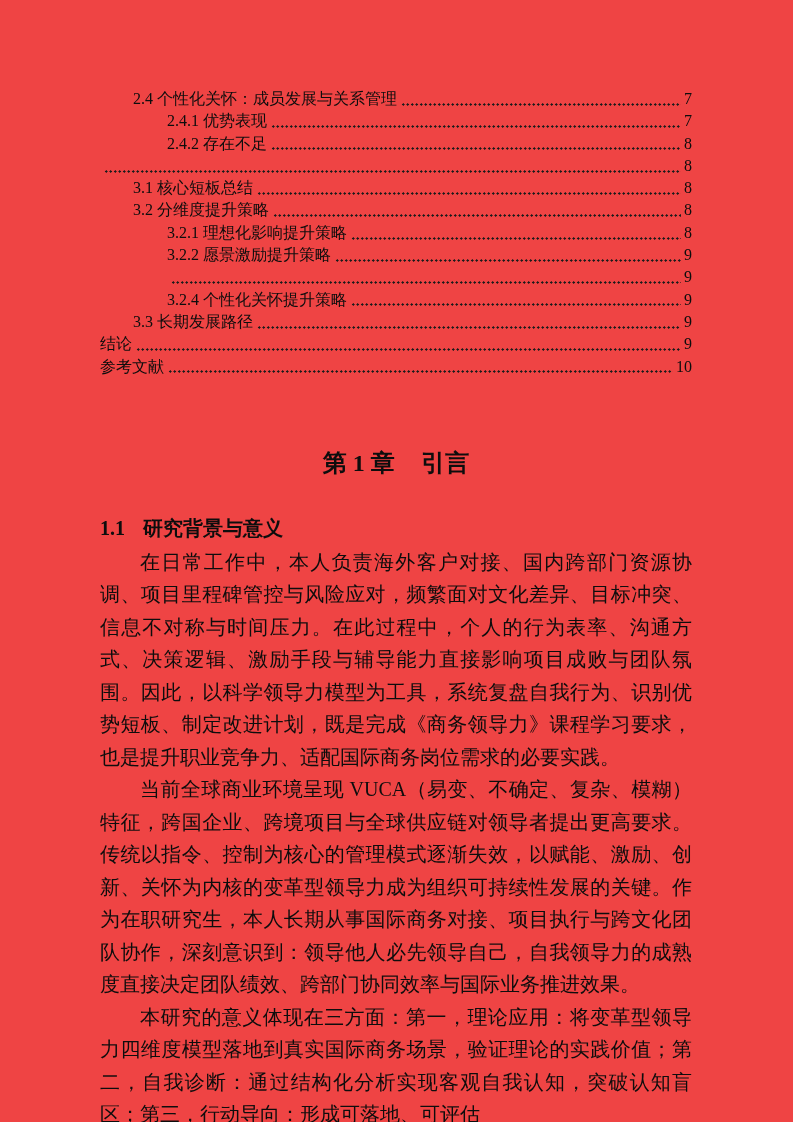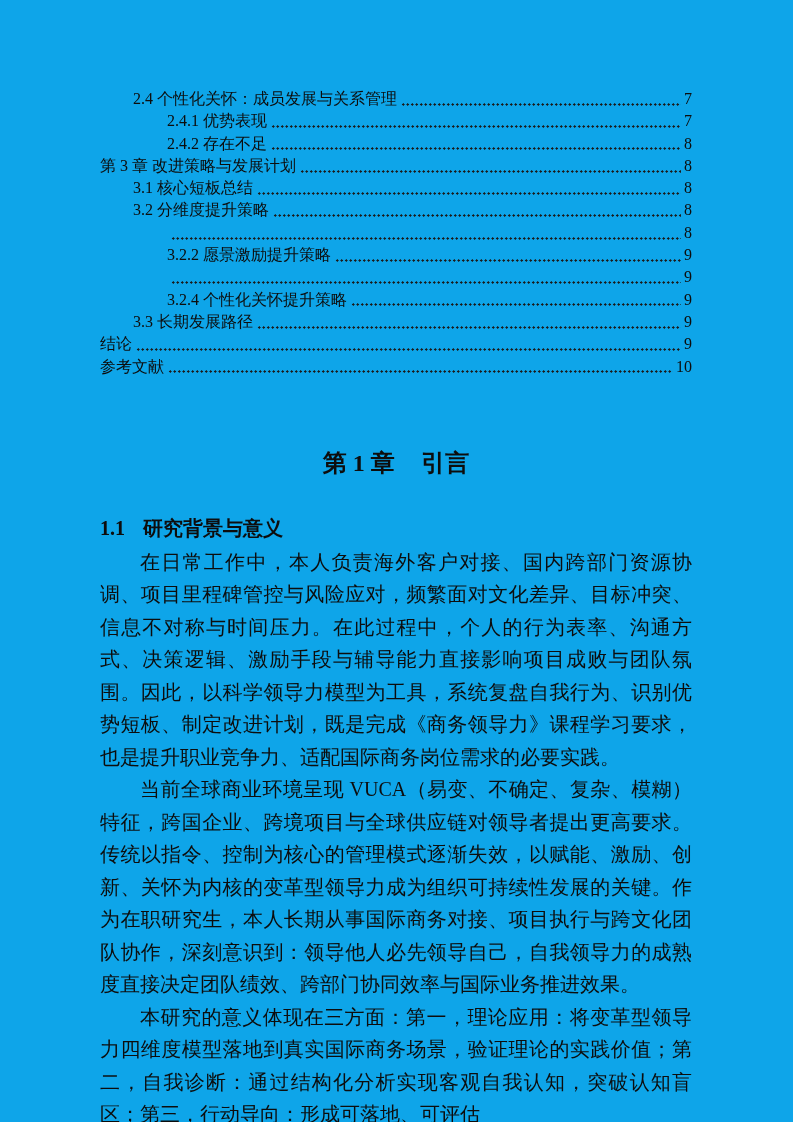--- a/index.html
+++ b/index.html
@@ -1,21 +1,21 @@
 <!DOCTYPE html>
 <html><head>
 <meta charset="utf-8">
 <style>
   html, body { margin: 0; padding: 0; background: #e8e8e8; }
   .page {
     position: relative;
     width: 793px;
     height: 1122px;
     margin: 0 auto;
-    background: #0ea5e9;
+    background: #ef4444;
     box-sizing: border-box;
     padding: 88px 101px 8px 100px;
     font-family: "Liberation Serif", "DejaVu Serif", serif;
     color: #0d0d0d;
     overflow: hidden;
   }
   
   .toc { width: 100%; }
   .toc-row {
     display: flex;
@@ -81,35 +81,35 @@
       <span class="toc-label">2.4.1 优势表现</span>
       <span class="leader"></span>
       <span class="toc-page">7</span>
     </div>
     <div class="toc-row lvl2">
       <span class="toc-label">2.4.2 存在不足</span>
       <span class="leader"></span>
       <span class="toc-page">8</span>
     </div>
     <div class="toc-row lvl0">
-      <span class="toc-label">第 3 章 改进策略与发展计划</span>
       <span class="leader"></span>
       <span class="toc-page">8</span>
     </div>
     <div class="toc-row lvl1">
       <span class="toc-label">3.1 核心短板总结</span>
       <span class="leader"></span>
       <span class="toc-page">8</span>
     </div>
     <div class="toc-row lvl1">
       <span class="toc-label">3.2 分维度提升策略</span>
       <span class="leader"></span>
       <span class="toc-page">8</span>
     </div>
     <div class="toc-row lvl2">
+      <span class="toc-label">3.2.1 理想化影响提升策略</span>
       <span class="leader"></span>
       <span class="toc-page">8</span>
     </div>
     <div class="toc-row lvl2">
       <span class="toc-label">3.2.2 愿景激励提升策略</span>
       <span class="leader"></span>
       <span class="toc-page">9</span>
     </div>
     <div class="toc-row lvl2">
       <span class="leader"></span>

